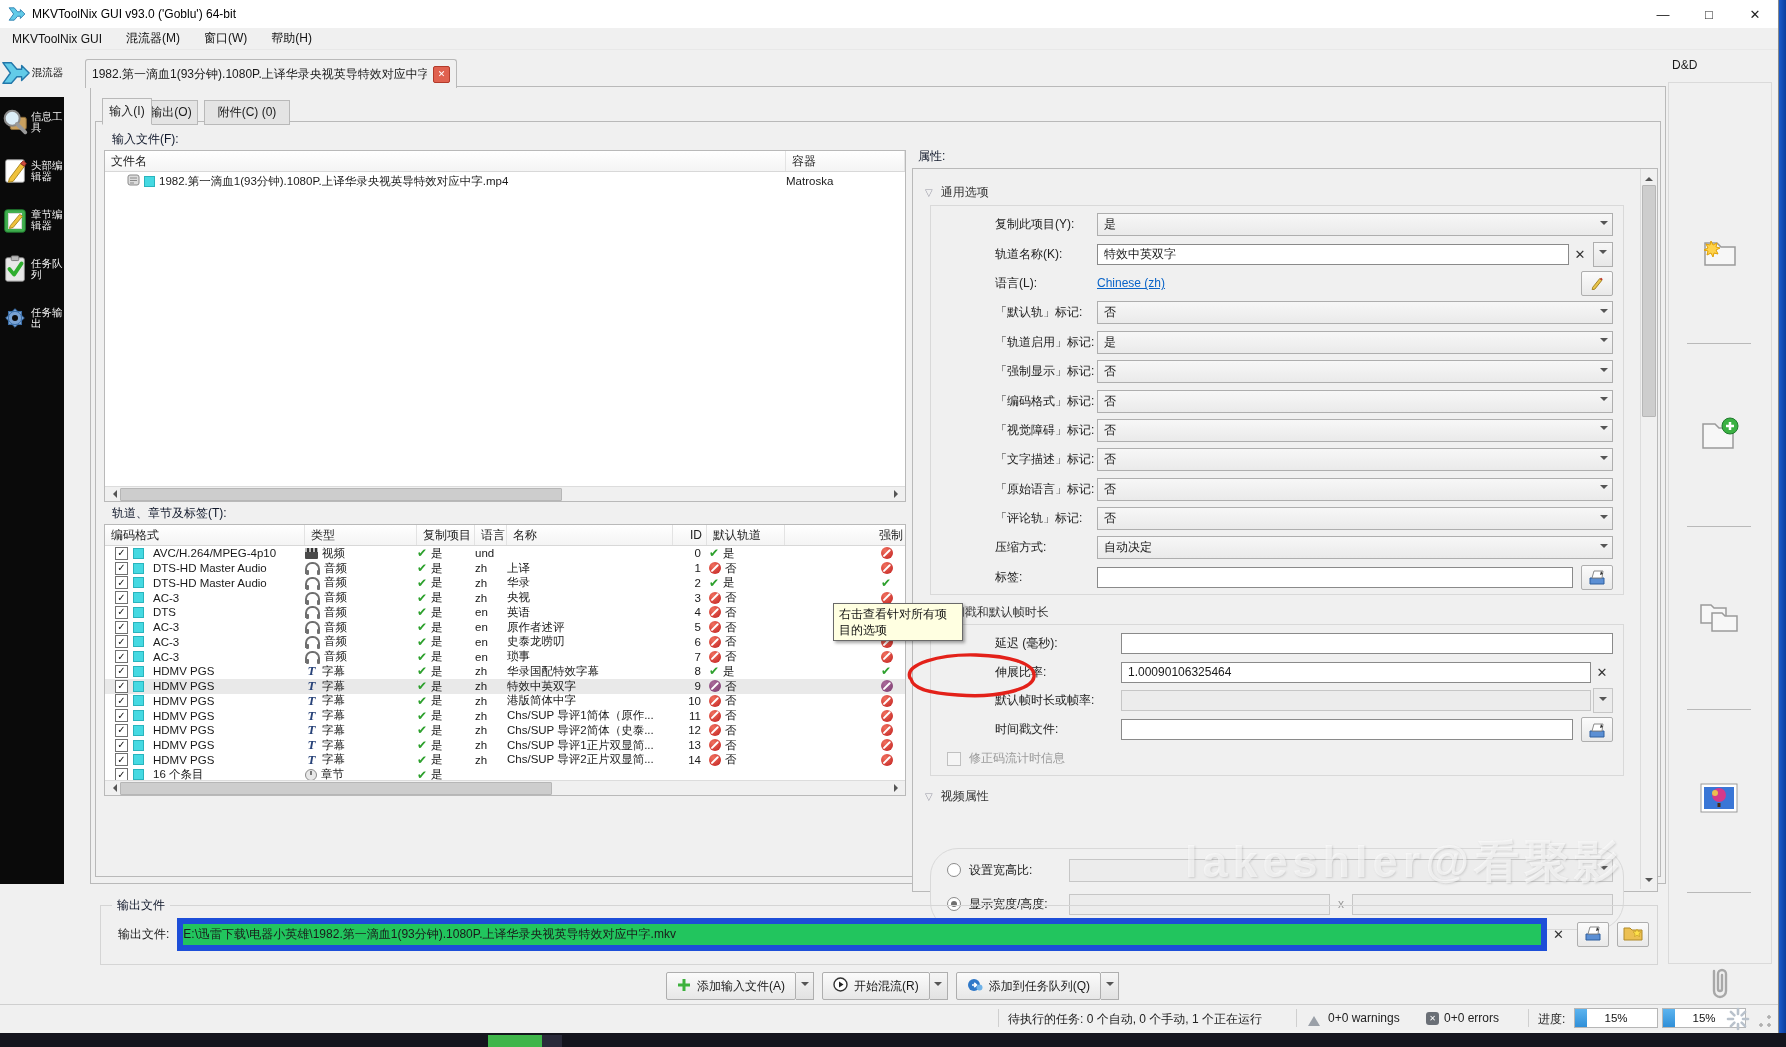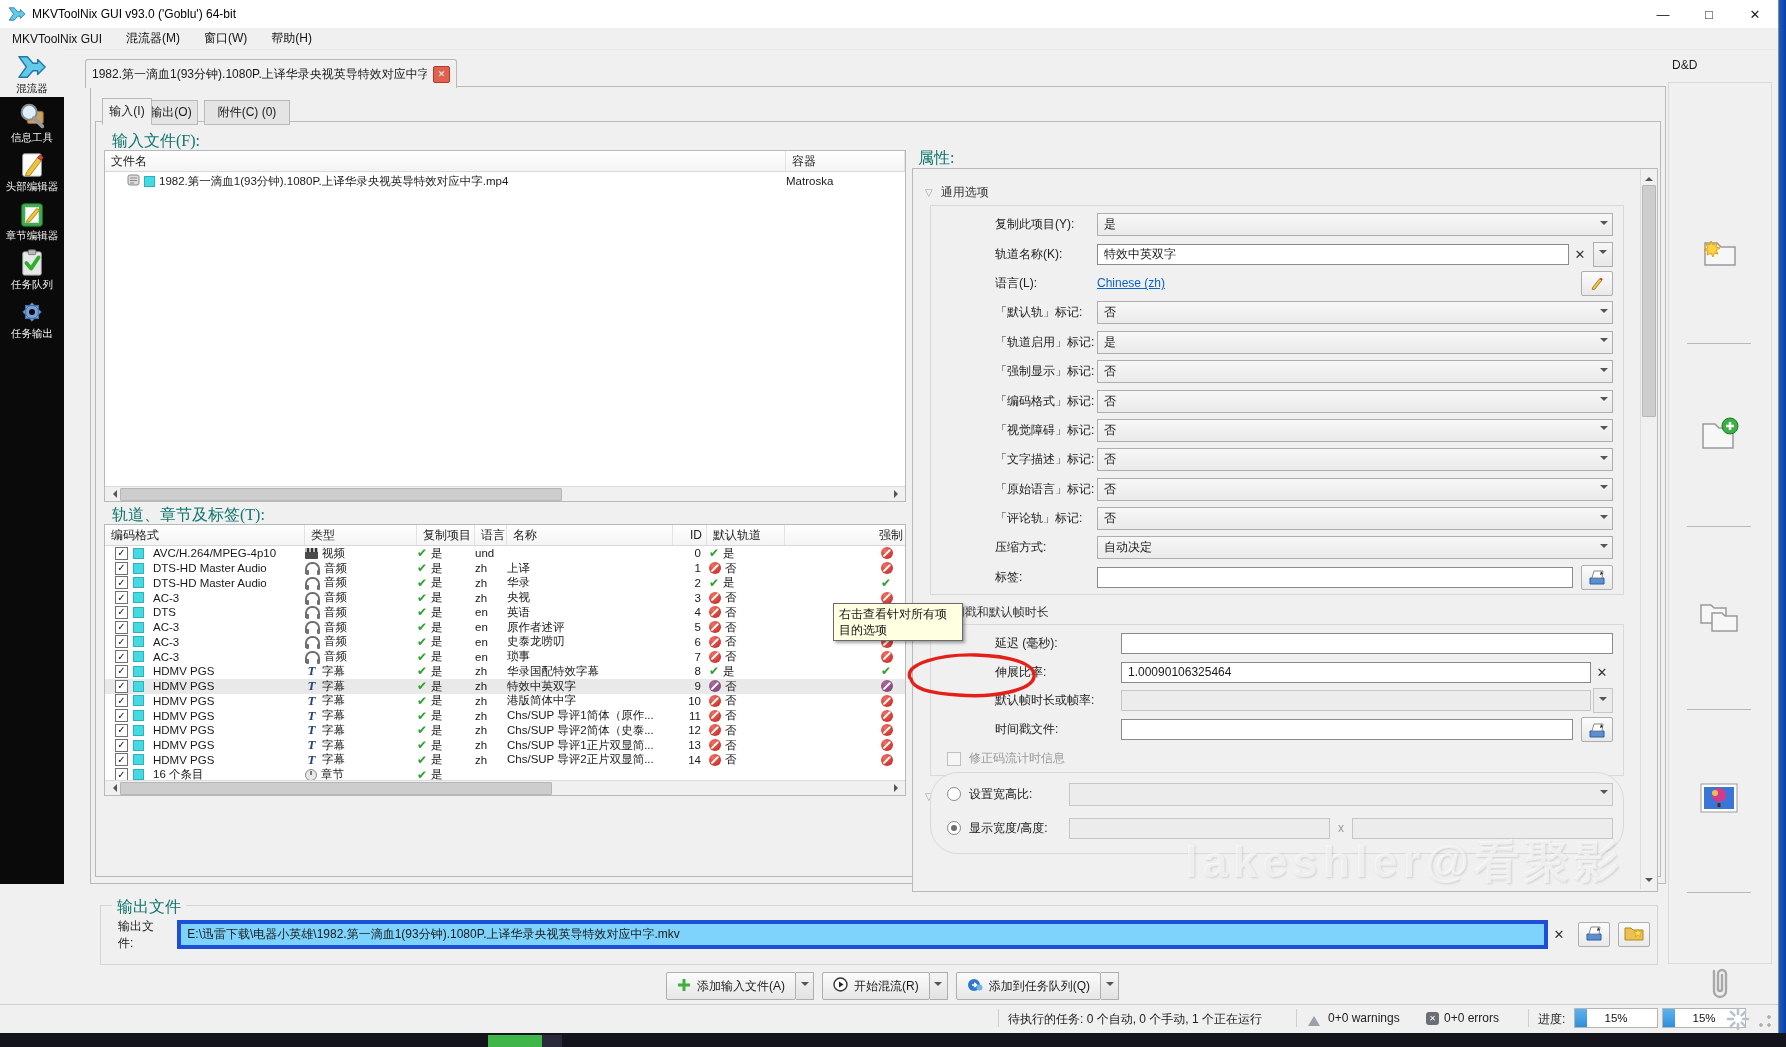--- a/index.html
+++ b/index.html
@@ -14,35 +14,35 @@
   
   #window{left:0;top:0;width:1778px;height:1033px;background:#f0f0f0;border-right:1px solid #8a8a8a;}
   #titlebar{left:0;top:0;width:1778px;height:28px;background:#ffffff;display:flex;align-items:center;}
   #title-icon{width:18px;height:18px;margin:0 6px 0 8px;}
   #title-text{font-size:12px;color:#000;}
   .capbtn{position:absolute;top:0;width:46px;height:28px;display:flex;align-items:center;justify-content:center;font-size:13px;color:#222;}
   #menubar{left:0;top:28px;width:1778px;height:21px;background:#f0f0f0;display:flex;align-items:center;border-bottom:1px solid #e8e8e8;}
   .menu-item{padding:0 12px;height:21px;display:flex;align-items:center;color:#111;}
   
   #sidebar{left:0;top:48px;width:64px;height:836px;background:#0a0a0a;}
-  .side-item{width:64px;height:49px;display:flex;flex-direction:column;align-items:center;justify-content:center;gap:1px;}
+  .side-item{width:64px;height:49px;display:flex;flex-direction:row;align-items:center;justify-content:center;gap:1px;}
   .side-item .lbl{font-size:10.5px;color:#f2f2f2;line-height:11px;}
   .side-item.active{background:#f0f0f0;}
   .side-item.active .lbl{color:#111;}
   .side-item svg{width:30px;height:30px;}
   
   .pane{border:1px solid #b9b9b9;background:#f0f0f0;}
   #file-tab{left:85px;top:59px;width:358px;height:28px;background:#f0f0f0;border:1px solid #b9b9b9;border-bottom:none;border-radius:3px 3px 0 0;display:flex;align-items:center;padding:0 6px;z-index:3;}
   #file-tab .txt{flex:1;font-size:12px;white-space:nowrap;overflow:hidden;}
   #tab-close{width:15px;height:15px;background:#e0614f;border:1px solid #b23a2a;border-radius:2px;color:#fff;font-size:9px;font-weight:bold;display:flex;align-items:center;justify-content:center;margin-left:6px;}
   #outer-pane{left:90px;top:86px;width:1574px;height:796px;}
   .itab{position:absolute;top:100px;height:23px;display:flex;align-items:center;justify-content:center;font-size:12px;border:1px solid #b9b9b9;background:#e4e4e4;z-index:2;}
   .itab.sel{background:#f0f0f0;border-bottom:1px solid #f0f0f0;top:98px;height:25px;z-index:4;}
   #inner-pane{left:95px;top:121px;width:1564px;height:754px;}
-  .grouplabel{font-size:16px;color:#0f766e;font-family:Liberation Serif, serif;}
+  .grouplabel{font-size:12px;color:#0f172a;}
   
   .wtable{background:#fff;border:1px solid #b9b9b9;overflow:hidden;}
   .thead{display:grid;height:20px;align-items:center;background:linear-gradient(#ffffff,#f4f4f4);border-bottom:1px solid #d8d8d8;color:#222;}
   .thead>span{padding-left:6px;height:20px;display:flex;align-items:center;border-right:1px solid #e3e3e3;}
   .trow{display:grid;height:14.75px;align-items:center;font-size:11.5px;white-space:nowrap;}
   .trow.sel{background:#e9e9e9;}
   .tgrid{grid-template-columns:28px 20px 152px 112px 58px 32px 166px 34px 78px 1fr;}
   .tgridh{grid-template-columns:200px 112px 58px 32px 166px 34px 78px 1fr;}
   .fgrid{grid-template-columns:681px 119px;}
   .cell{overflow:hidden;display:flex;align-items:center;gap:4px;}
@@ -94,21 +94,21 @@
   .vs-arrow{position:absolute;left:0;width:15px;height:15px;display:flex;align-items:center;justify-content:center;}
   .vs-thumb{position:absolute;left:1px;width:12px;background:#cdcdcd;border:1px solid #b6b6b6;border-radius:1px;}
   
   #tooltip{left:833px;top:603px;width:118px;background:#ffffe1;border:1px solid #6a6a6a;box-shadow:2px 2px 3px rgba(0,0,0,.35);padding:2px 5px;z-index:50;font-size:12px;line-height:16px;color:#111;}
   #annotation{left:896px;top:646px;z-index:60;pointer-events:none;}
   #watermark{left:1185px;top:832px;z-index:70;font-size:45px;font-weight:bold;letter-spacing:5px;color:rgba(255,255,255,.62);text-shadow:1px 1px 2px rgba(120,120,120,.25);pointer-events:none;white-space:nowrap;}
   
   #output-group{left:100px;top:905px;width:1556px;height:58px;border:1px solid #d5d5d5;}
   #output-group-label{left:112px;top:897px;background:#f0f0f0;padding:0 5px;}
   #output-row{left:118px;top:922px;width:1532px;height:25px;display:flex;align-items:center;}
-  #output-field{width:1358px;height:21px;border:4px solid #1d4ed8;background:#7dd3fc;display:flex;align-items:center;padding-left:6px;margin-left:8px;white-space:nowrap;overflow:hidden;}
+  #output-field{width:1358px;height:21px;border:6px solid #1d4ed8;background:#22c55e;display:flex;align-items:center;margin-left:8px;white-space:nowrap;overflow:hidden;}
   .actbtn{height:26px;border:1px solid #aeaeae;background:linear-gradient(#fbfbfb,#e7e7e7);border-radius:2px;display:flex;align-items:center;justify-content:center;gap:6px;padding:0 10px;font-size:12px;}
   .actdd{width:17px;height:26px;border:1px solid #aeaeae;border-left:none;background:linear-gradient(#f5f5f5,#e2e2e2);display:flex;align-items:center;justify-content:center;}
   #actions{left:666px;top:972px;display:flex;align-items:center;}
   #statusbar{left:0;top:1004px;width:1778px;height:28px;border-top:1px solid #cfcfcf;background:#f0f0f0;}
   .sbsep{position:absolute;top:1009px;width:1px;height:18px;background:#cfcfcf;}
   .sbtext{position:absolute;top:1011px;font-size:12px;color:#222;white-space:nowrap;}
   .warn-tri{position:absolute;width:0;height:0;border:6px solid transparent;border-bottom:10px solid #9aa0a8;top:1010px;}
   .err-box{position:absolute;width:13px;height:13px;border-radius:3px;background:#6a6f76;color:#fff;font-size:8px;display:flex;align-items:center;justify-content:center;top:1012px;}
   .pbar{position:absolute;top:1008px;width:82px;height:18px;border:1px solid #b6b6b6;background:#fff;}
   .pbar .fill{position:absolute;left:0;top:0;bottom:0;background:linear-gradient(#5cb4ef,#2f8fd8);}
@@ -873,21 +873,21 @@
           </div>
           <div class="prow">
             <span class="cbx"></span>
             <span style="color: rgb(154, 154, 154);">修正码流计时信息</span>
           </div>
         </div>
         <div class="abs sec-header" style="top: 788px;">
           <span class="sec-tri">▽</span>
           <span>视频属性</span>
         </div>
-        <div class="sec-box s2" style="top: 772px; height: 82px; overflow: hidden; border-radius: 28px;">
+        <div class="sec-box s2" style="top: 848px; height: 82px; overflow: hidden; border-radius: 28px;">
           <div class="prow">
             <span class="radio"></span>
             <span style="width: 100px;">设置宽高比:</span>
             <div class="combo dis">
               <span></span>
               <span class="dd">
                 <i class="tri-d"></i>
               </span>
             </div>
           </div>

